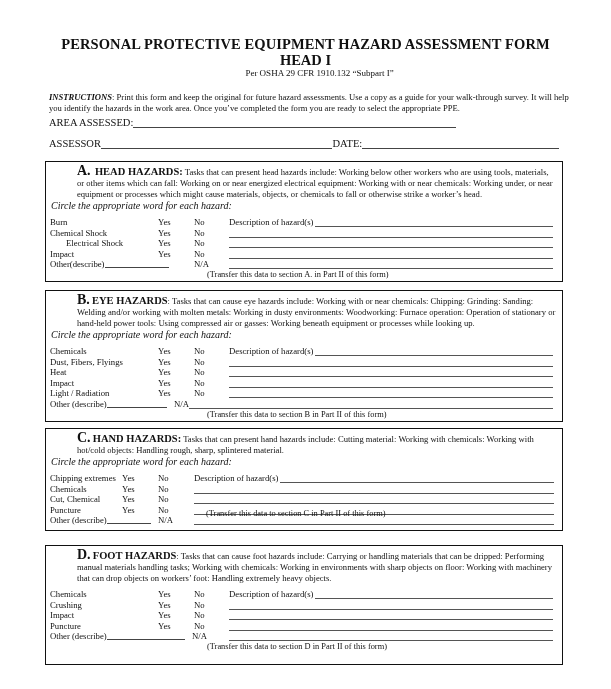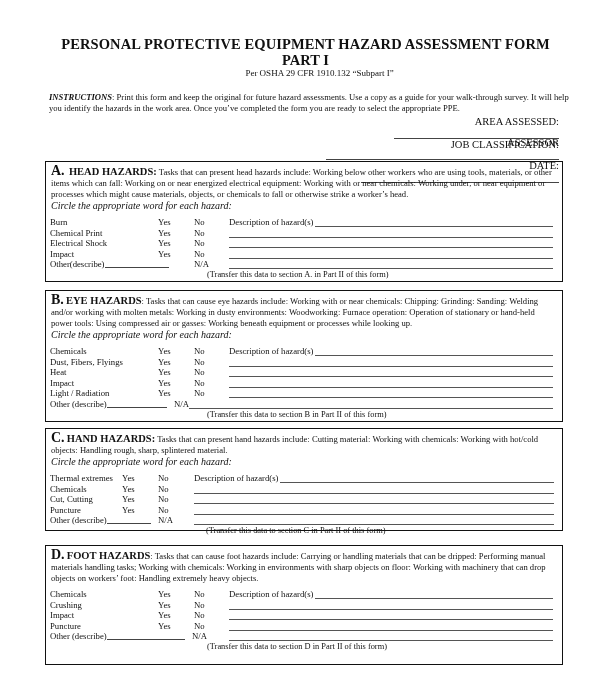--- a/index.html
+++ b/index.html
@@ -4,47 +4,46 @@
 <style>
   html, body { margin:0; padding:0; background:#fff; }
   body { width:611px; height:689px; position:relative; overflow:hidden;
          font-family:"Liberation Serif", "DejaVu Serif", serif; color:#111; }
   .abs { position:absolute; }
   .title { left:0; width:611px; text-align:center; font-weight:bold; font-size:14.5px; top:36px; letter-spacing:0.1px; }
   .part { left:0; width:611px; text-align:center; font-weight:bold; font-size:14.5px; top:52px; }
   .per { left:14px; width:611px; text-align:center; font-size:9px; top:68px; }
   .instr { left:49px; width:520px; top:92px; font-size:8.6px; line-height:11px; }
   .instr b { font-style:italic; }
-  .field-row { left:49px; width:510px; font-size:10.5px; display:flex; align-items:flex-end;flex-direction:column; }
+  .field-row { left:49px; width:510px; font-size:10.5px; display:flex; align-items:flex-end; }
   .field-row .line { border-bottom:1px solid #444; height:11px; }
   .box { position:absolute; left:45px; width:518px; border:1.3px solid #111; box-sizing:border-box; }
-  .sec-head { padding:3px 6px 0 5px; font-size:8.6px; line-height:11px; }
+  .sec-head { padding:3px 6px 0 5px; font-size:8.6px; line-height:11px;margin-left:26px; }
   .sec-letter { font-weight:bold; font-size:14px; }
   .sec-name { font-weight:bold; font-size:10.5px; }
   .circle { font-style:italic; font-size:10px; line-height:12px; padding-left:5px; margin-top:0; }
   .rows { position:relative; margin-top:5px; font-size:8.7px; }
   .row { position:relative; height:10.5px; }
   .row span { position:absolute; top:0; white-space:nowrap; }
   .desc-line { position:absolute; border-bottom:1px solid #555; height:9px; }
   .transfer { position:absolute; font-size:8.4px; white-space:nowrap; }
   .blank { display:inline-block; border-bottom:1px solid #444; height:8px; vertical-align:baseline; }
 </style>
 </head>
 <body>
 
 <div class="abs title">PERSONAL PROTECTIVE EQUIPMENT HAZARD ASSESSMENT FORM</div>
-<div class="abs part">PART I</div>
+<div class="abs part">HEAD I</div>
 <div class="abs per">Per OSHA 29 CFR 1910.132 “Subpart I”</div>
 
 <div class="abs instr"><b>INSTRUCTIONS</b><span>:  Print this form and keep the original for future hazard assessments.  Use a copy as a guide for your walk-through survey. It will help you identify the hazards in the work area.  Once you’ve completed the form you are ready to select the appropriate PPE.</span></div>
 
 <div class="abs field-row" style="top:116px;">
   <span>AREA ASSESSED:</span>
   <span class="line" style="width:165px;"></span>
-  <span>JOB CLASSIFICATION:</span>
   <span class="line" style="width:158px;"></span>
 </div>
 <div class="abs field-row" style="top:137px;">
   <span>ASSESSOR</span>
   <span class="line" style="width:233px;"></span>
   <span>DATE:</span>
   <span class="line" style="width:198px;"></span>
 </div>
 
 <div class="box" style="top:161px; height:121px;">
@@ -55,27 +54,27 @@
   <div class="circle">Circle the appropriate word for each hazard:</div>
   <div class="rows">
     <div class="row">
       <span style="left:4px">Burn</span>
       <span style="left:112px">Yes</span>
       <span style="left:148px">No</span>
       <span style="left:183px">Description of hazard(s)</span>
       <div class="desc-line" style="left:269px; width:238px;"></div>
     </div>
     <div class="row">
-      <span style="left:4px">Chemical Print</span>
-      <span style="left:112px">Yes</span>
-      <span style="left:148px">No</span>
-      <div class="desc-line" style="left:183px; width:324px;"></div>
-    </div>
-    <div class="row">
-      <span style="left:4px">Electrical Shock</span>
+      <span style="left:4px">Chemical Shock</span>
+      <span style="left:112px">Yes</span>
+      <span style="left:148px">No</span>
+      <div class="desc-line" style="left:183px; width:324px;"></div>
+    </div>
+    <div class="row">
+      <span style="left:20px">Electrical Shock</span>
       <span style="left:112px">Yes</span>
       <span style="left:148px">No</span>
       <div class="desc-line" style="left:183px; width:324px;"></div>
     </div>
     <div class="row">
       <span style="left:4px">Impact</span>
       <span style="left:112px">Yes</span>
       <span style="left:148px">No</span>
       <div class="desc-line" style="left:183px; width:324px;"></div>
     </div>
@@ -136,50 +135,50 @@
 </div>
 
 <div class="box" style="top:428px; height:103px;">
   <div class="sec-head">
     <span class="sec-letter">C.</span>
     <span class="sec-name">HAND HAZARDS:</span><span>  Tasks that can present hand hazards include: Cutting material: Working with chemicals: Working with hot/cold objects: Handling rough, sharp, splintered material.</span>
   </div>
   <div class="circle">Circle the appropriate word for each hazard:</div>
   <div class="rows">
     <div class="row">
-      <span style="left:4px">Thermal extremes</span>
+      <span style="left:4px">Chipping extremes</span>
       <span style="left:76px">Yes</span>
       <span style="left:112px">No</span>
       <span style="left:148px">Description of hazard(s)</span>
       <div class="desc-line" style="left:234px; width:274px;"></div>
     </div>
     <div class="row">
       <span style="left:4px">Chemicals</span>
       <span style="left:76px">Yes</span>
       <span style="left:112px">No</span>
       <div class="desc-line" style="left:148px; width:360px;"></div>
     </div>
     <div class="row">
-      <span style="left:4px">Cut, Cutting</span>
+      <span style="left:4px">Cut, Chemical</span>
       <span style="left:76px">Yes</span>
       <span style="left:112px">No</span>
       <div class="desc-line" style="left:148px; width:360px;"></div>
     </div>
     <div class="row">
       <span style="left:4px">Puncture</span>
       <span style="left:76px">Yes</span>
       <span style="left:112px">No</span>
       <div class="desc-line" style="left:148px; width:360px;"></div>
     </div>
     <div class="row">
       <span style="left:4px"><span style="position:static">Other (describe)</span><span class="blank" style="width:44px;"></span></span>
       <span style="left:112px">N/A</span>
       <div class="desc-line" style="left:148px; width:360px;"></div>
     </div>
-    <div class="transfer" style="left:160px; top:53px;">(Transfer this data to section C in Part II of this form)</div>
+    <div class="transfer" style="left:160px; top:36px;">(Transfer this data to section C in Part II of this form)</div>
   </div>
 </div>
 
 <div class="box" style="top:545px; height:120px;">
   <div class="sec-head">
     <span class="sec-letter">D.</span>
     <span class="sec-name">FOOT HAZARDS</span><span>: Tasks that can cause foot hazards include:  Carrying or handling materials that can be dripped:  Performing manual materials handling tasks;  Working with chemicals:  Working in environments with sharp objects on floor:  Working with machinery that can drop objects on workers’ foot: Handling extremely heavy objects.</span>
   </div>
   <div class="rows">
     <div class="row">

